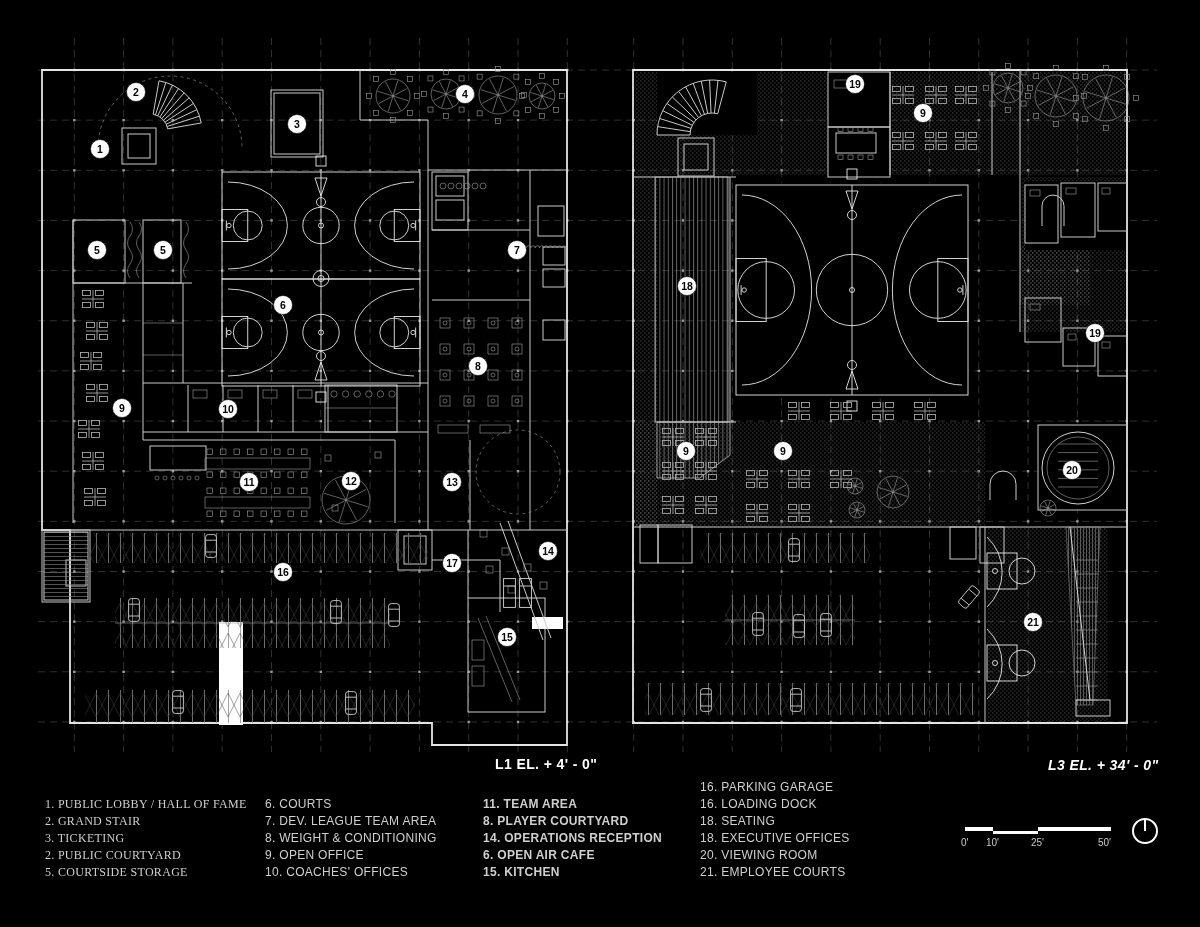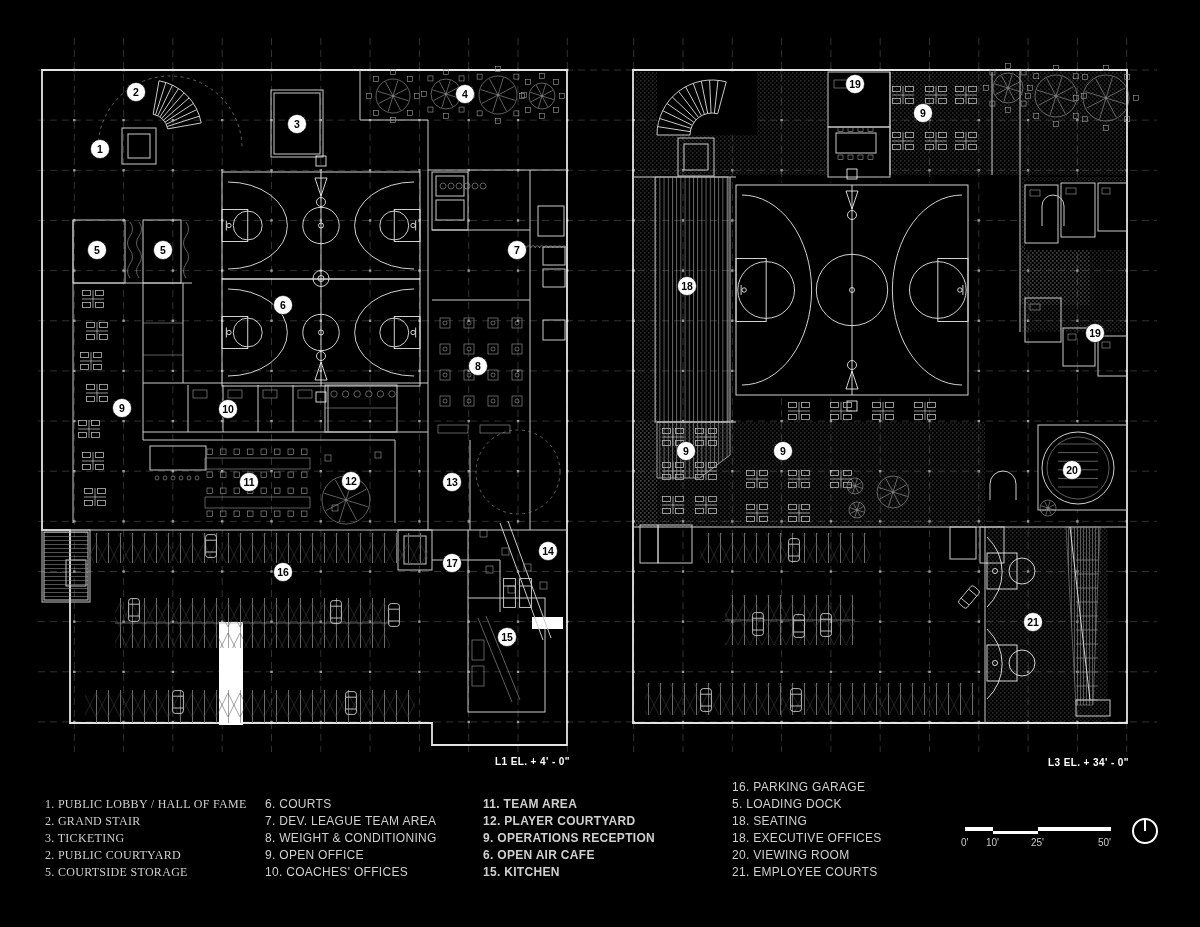--- a/index.html
+++ b/index.html
@@ -16,27 +16,27 @@
   .blk{fill:#000;stroke:none}
   .wh{fill:#fff;stroke:none}
   .stip{fill:url(#stip);stroke:none}
   .stl{fill:url(#stalls);stroke:none}
   .sv{fill:url(#seatv);stroke:#bdbdbd;stroke-width:.8}
   .rv{fill:url(#rampv);stroke:#8a8a8a;stroke-width:.6}
   .hH{fill:url(#hH);stroke:#c9c9c9;stroke-width:1}
   .mkc{fill:#fff;stroke:#000;stroke-width:.6}
   .mkt{fill:#000;font:bold 10.5px "Liberation Sans",sans-serif;text-anchor:middle}
   
-  .plan-title{position:absolute;color:#fff;font-size:10px;font-weight:bold;
+  .plan-title{position:absolute;color:#fff;font-size:14px;font-weight:bold;
               letter-spacing:.4px;white-space:nowrap;}
-  #t1{left:495px;top:756px;} #t3{left:1048px;top:757px;}
+  #t1{left:495px;top:756px;} #t3{left:1048px;top:757px;font-style:italic;}
   .lg-col{position:absolute;color:#cfcfcf;font-size:12px;letter-spacing:.3px;}
   .lg-item{line-height:17px;white-space:nowrap;}
   #lgcol1{left:45px;top:796px;font-family:Liberation Serif, serif;} #lgcol2{left:265px;top:796px;}
-  #lgcol3{left:483px;top:796px;font-weight:bold;} #lgcol4{left:700px;top:779px;margin-left:32px;}
+  #lgcol3{left:483px;top:796px;font-weight:bold;} #lgcol4{left:700px;top:779px;}
   .scalebar{position:absolute;left:965px;top:824px;width:160px;height:30px;}
   .sb-seg{position:absolute;height:3.5px;background:#fff;}
   .sb-s1{left:0;top:3px;width:28px} .sb-s2{left:28px;top:6.5px;width:45px}
   .sb-s3{left:73px;top:3px;width:73px}
   .sb-lab{position:absolute;top:13px;font-size:10px;color:#c7c7c7;}
   .sb-l0{left:-4px}.sb-l1{left:21px}.sb-l2{left:66px}.sb-l3{left:133px}
   .north{position:absolute;left:1131px;top:817px;width:28px;height:28px;}
 </style>
 </head>
 <body>
@@ -1113,28 +1113,28 @@
       </div>
     <div class="lg-col" id="lgcol2">
         <div class="lg-item">6. COURTS</div>
         <div class="lg-item">7. DEV. LEAGUE TEAM AREA</div>
         <div class="lg-item">8. WEIGHT &amp; CONDITIONING</div>
         <div class="lg-item">9. OPEN OFFICE</div>
         <div class="lg-item">10. COACHES' OFFICES</div>
       </div>
     <div class="lg-col" id="lgcol3">
         <div class="lg-item">11. TEAM AREA</div>
-        <div class="lg-item">12. PLAYER COURTYARD</div>
-        <div class="lg-item">9. OPERATIONS RECEPTION</div>
+        <div class="lg-item">8. PLAYER COURTYARD</div>
+        <div class="lg-item">14. OPERATIONS RECEPTION</div>
         <div class="lg-item">6. OPEN AIR CAFE</div>
         <div class="lg-item">15. KITCHEN</div>
       </div>
     <div class="lg-col" id="lgcol4">
         <div class="lg-item">16. PARKING GARAGE</div>
-        <div class="lg-item">5. LOADING DOCK</div>
+        <div class="lg-item">16. LOADING DOCK</div>
         <div class="lg-item">18. SEATING</div>
         <div class="lg-item">18. EXECUTIVE OFFICES</div>
         <div class="lg-item">20. VIEWING ROOM</div>
         <div class="lg-item">21. EMPLOYEE COURTS</div>
       </div>
   </div>
 
   <div class="scalebar">
     <div class="sb-seg sb-s1"></div>
     <div class="sb-seg sb-s2"></div>

